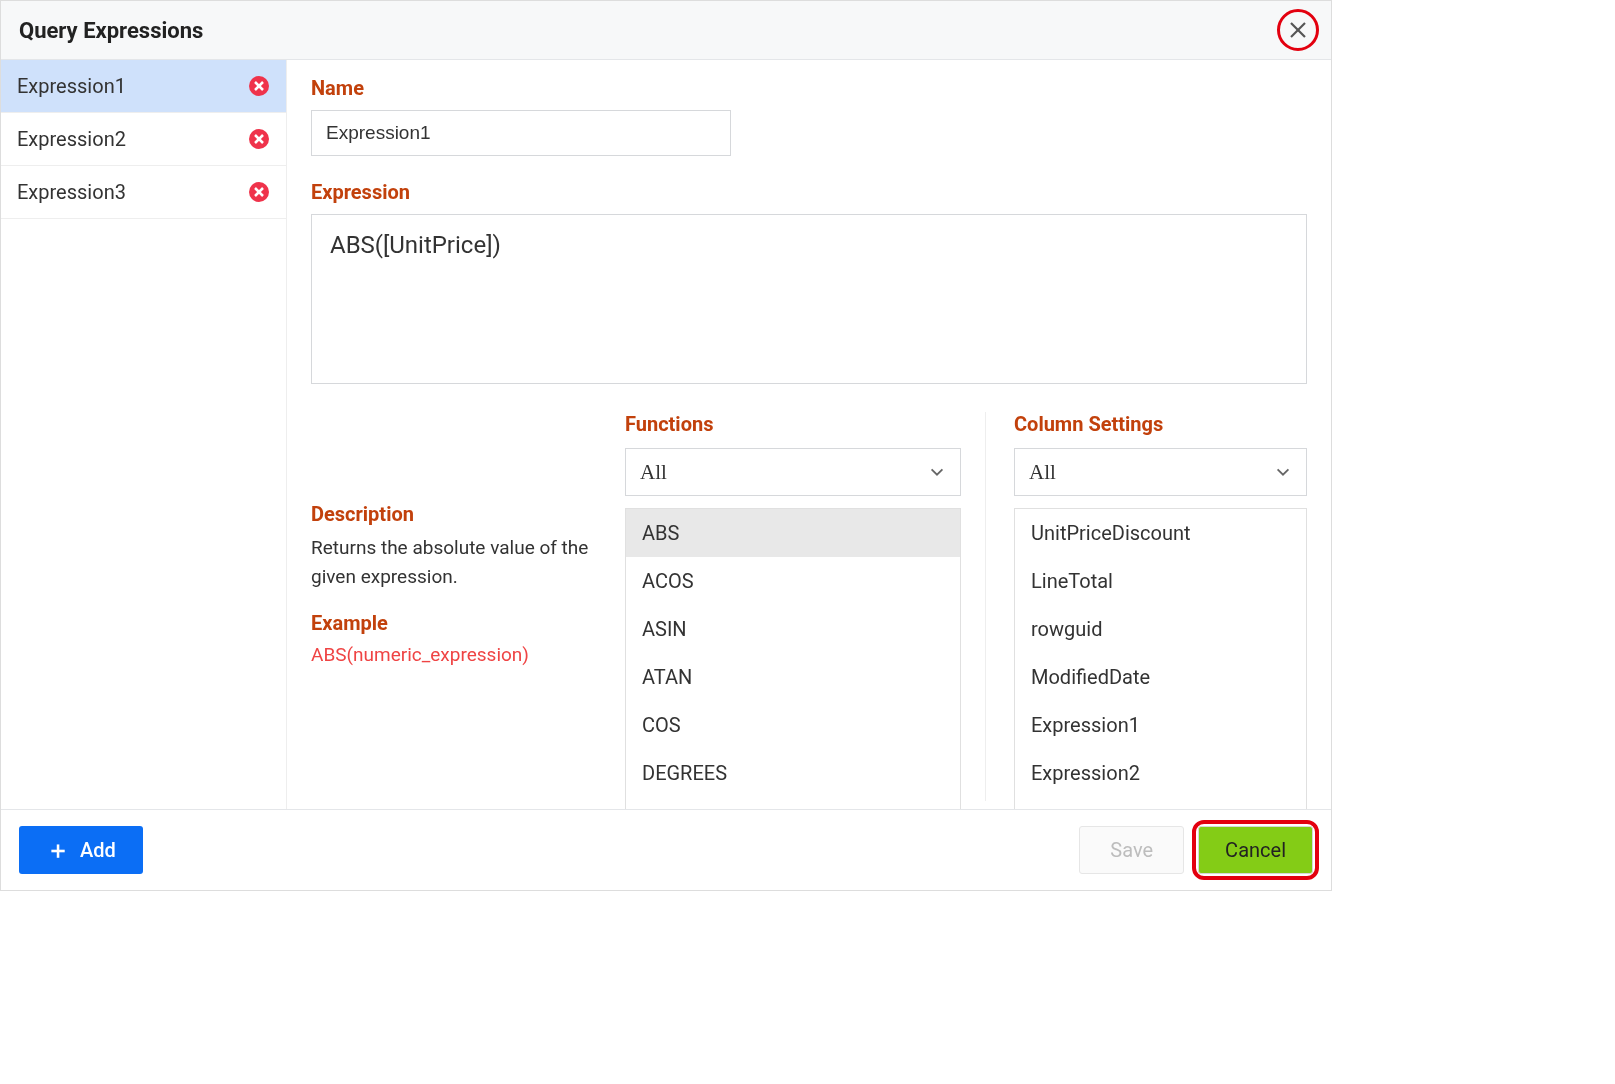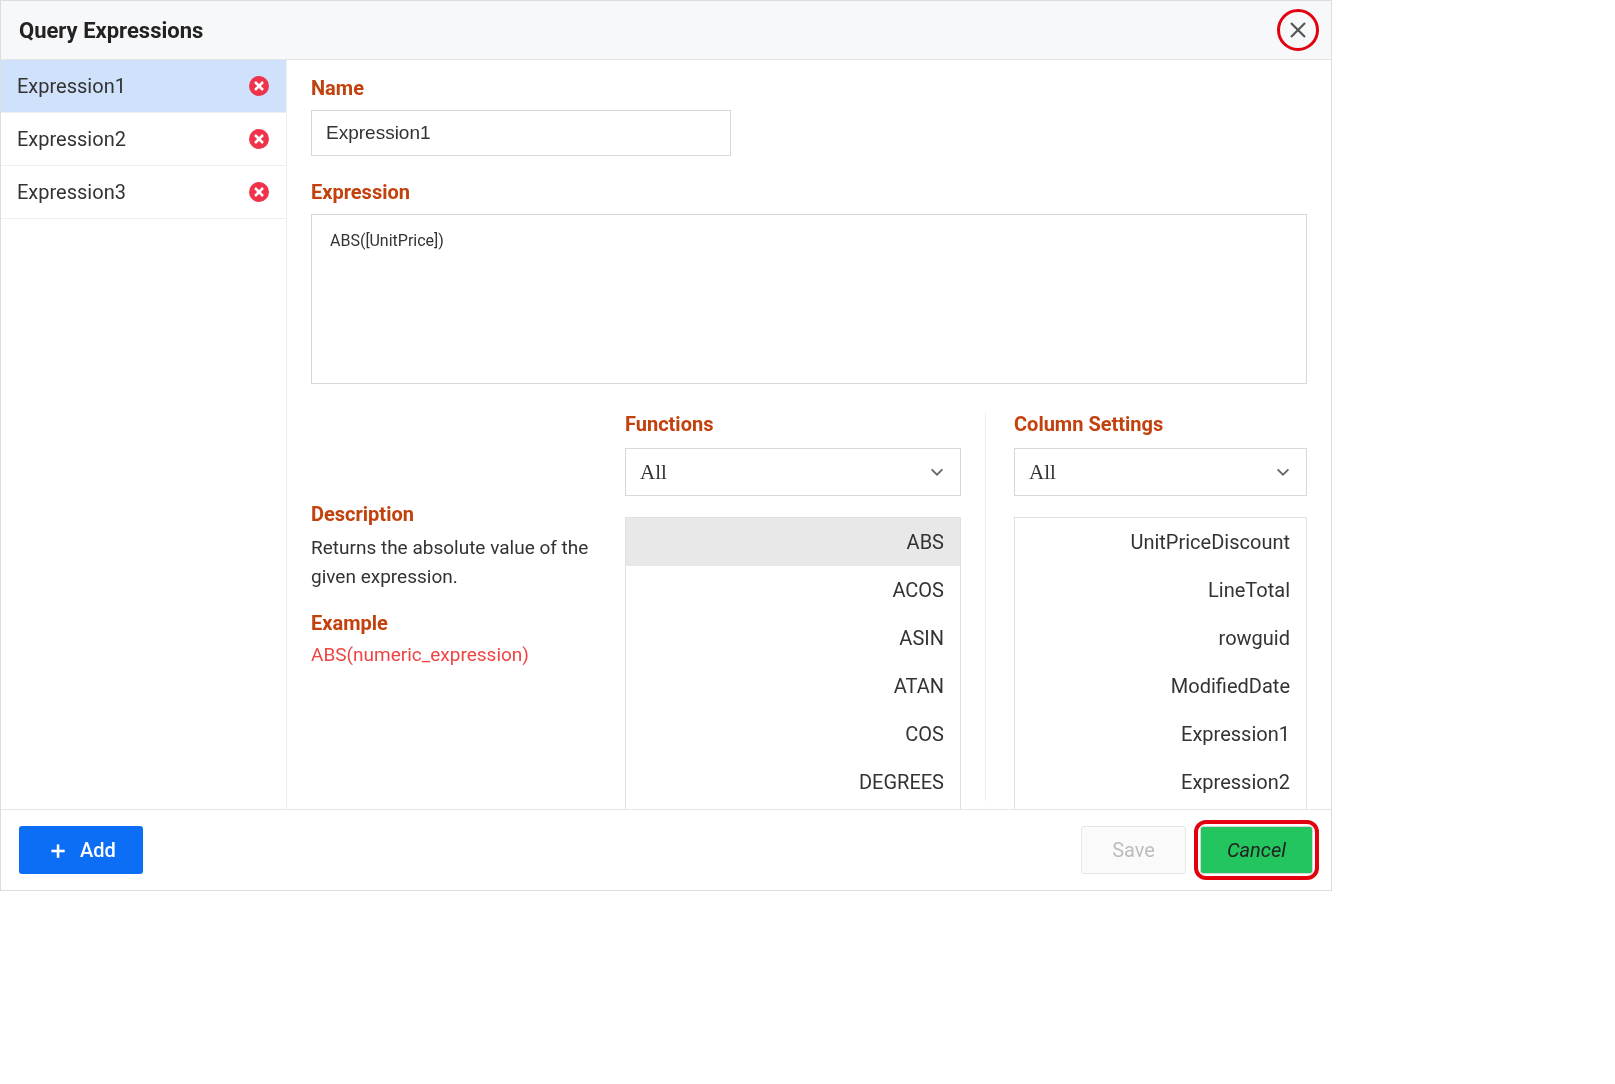--- a/index.html
+++ b/index.html
@@ -103,21 +103,21 @@
     font-size: 19px;
     color: #333;
     outline: none;
   }
   .expr-label { margin-top: 24px; }
   .expr-textarea {
     width: 100%;
     height: 170px;
     border: 1px solid #d6d8db;
     padding: 16px 18px;
-    font-size: 16px;
+    font-size: 24px;
     color: #333;
     resize: none;
     outline: none;
     font-family: inherit;
   }
   .lower {
     display: flex;
     margin-top: 28px;
     gap: 0;
     flex: 1;
@@ -159,25 +159,24 @@
     padding: 0 14px;
     font-size: 21px;
     color: #333;
     background: #fff;
     margin-top: 12px;
     cursor: pointer;
     font-family: Liberation Serif, serif;
   }
   .select-box .chev { width:18px; height:18px; }
   .listbox {
-    margin-top: 21px;
+    margin-top: 12px;
     border: 1px solid #e0e0e0;
     height: 302px;
     overflow-y: auto;
-    text-align: right;
   }
   .list-item {
     padding: 12px 16px;
     font-size: 20px;
     color: #333;
     cursor: pointer;
   }
   .list-item.selected {
     background: #e8e8e8;
   }
@@ -211,26 +210,25 @@
   .btn-add .plus { font-size: 24px; line-height:1; font-weight:700; }
   .btn-save {
     background: #fafafa;
     color: #bdbdbd;
     border: 1px solid #e6e6e6;
     cursor: default;
     margin-right: 14px;
     padding: 4px 30px;
   }
   .btn-cancel {
-    background: #22c55e;
+    background: #84cc16;
     color: #222;
     border: 1px solid #d8d8d8;
     padding: 8px 26px;
     position: relative;
-    font-style: italic;
   }
   .cancel-highlight {
     position: absolute;
     top: -7px; left: -7px; right: -7px; bottom: -7px;
     border: 4px solid #e3000f;
     border-radius: 12px;
     pointer-events: none;
   }
   .footer-right { display: flex; align-items:center; }
 </style>

